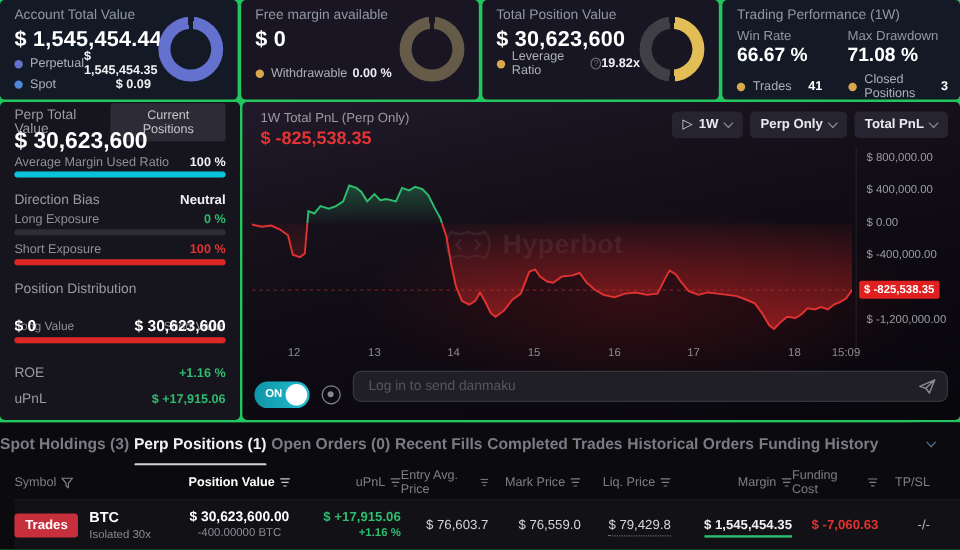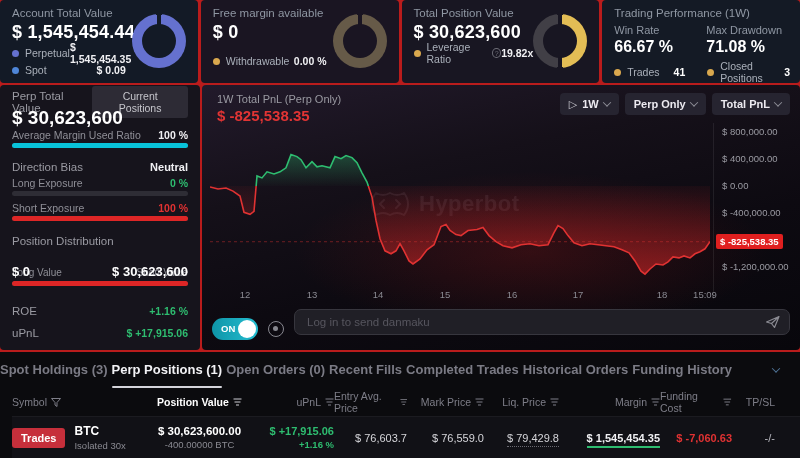--- a/index.html
+++ b/index.html
@@ -1,19 +1,19 @@
 <!DOCTYPE html>
 <html><head>
 <meta charset="utf-8">
 <style>
   html,body{margin:0;padding:0;background:#060509;}
   *{box-sizing:border-box;}
   #stage{
     position:relative;width:800px;height:458px;overflow:hidden;
-    background:#b91c1c;color:#e8e8ec;
+    background:#22c55e;color:#e8e8ec;
     font-family:"Liberation Sans","DejaVu Sans",sans-serif;
     -webkit-font-smoothing:antialiased;
   }
   
   .cards{position:absolute;top:0;left:0;width:800px;height:83px;display:flex;gap:3px;}
   .card{flex:1;position:relative;border-radius:4px;padding:0;}
   .card.c1{background:#131a26;} .card.c2{background:#1a1522;}
   .card.c3{background:#181622;} .card.c4{background:#141a25;}
   .card-title{position:absolute;top:7px;left:12px;font-size:11.5px;color:#8f97a3;}
   .card-value{position:absolute;top:22px;left:12px;font-size:18px;font-weight:bold;color:#fff;letter-spacing:.2px;}

